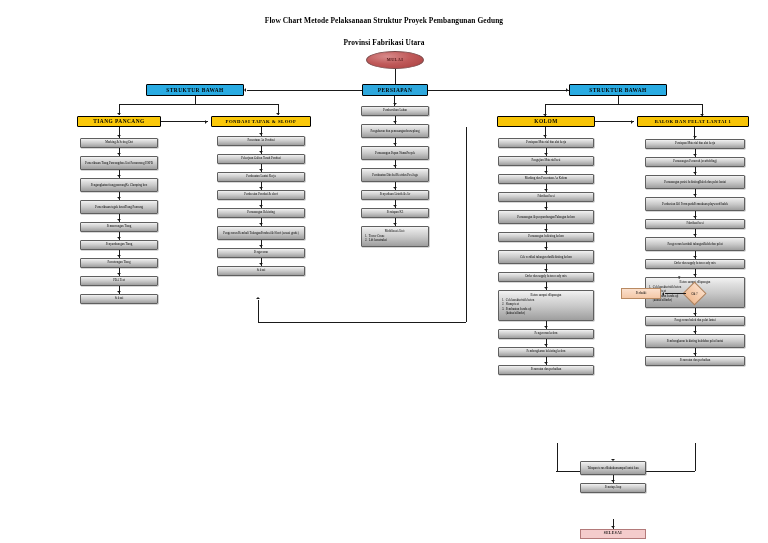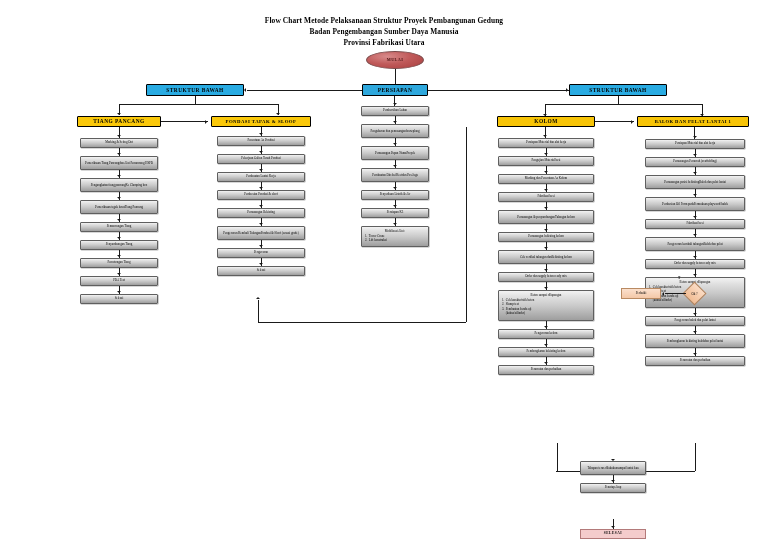--- a/index.html
+++ b/index.html
@@ -55,21 +55,20 @@
   .ar-u{border-left:2.1px solid transparent;border-right:2.1px solid transparent;border-bottom:2.8px solid #1a1a1a;}
   .tag{position:absolute;font-size:3.4px;font-weight:bold;}
   .lrow{display:block;white-space:pre;}
 </style>
 </head>
 <body>
 
 <div id="canvas">
 
   <div class="ttl" style="top:16px;">Flow Chart Metode Pelaksanaan Struktur Proyek Pembangunan Gedung</div>
-  <div class="ttl" style="top:27px;">Badan Pengembangan Sumber Daya Manusia</div>
   <div class="ttl" style="top:38px;">Provinsi Fabrikasi Utara</div>
 
   <div class="node term" style="left:366px;top:51px;width:58px;height:18px;">MULAI</div>
   <div class="ln vl" style="left:394.6px;top:69px;height:17px;"></div>
   <div class="ar ar-d" style="left:392.9px;top:84px;"></div>
 
   <div class="node hdr blue" style="left:146px;top:84px;width:98px;height:12px;">STRUKTUR BAWAH</div>
   <div class="node hdr blue2" style="left:362px;top:84px;width:66px;height:12px;">PERSIAPAN</div>
   <div class="node hdr blue" style="left:569px;top:84px;width:98px;height:12px;">STRUKTUR BAWAH</div>
 

